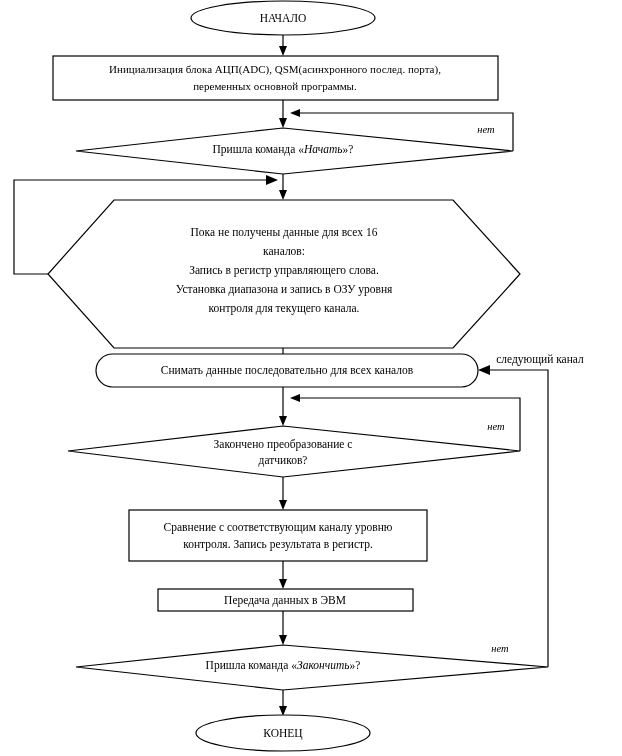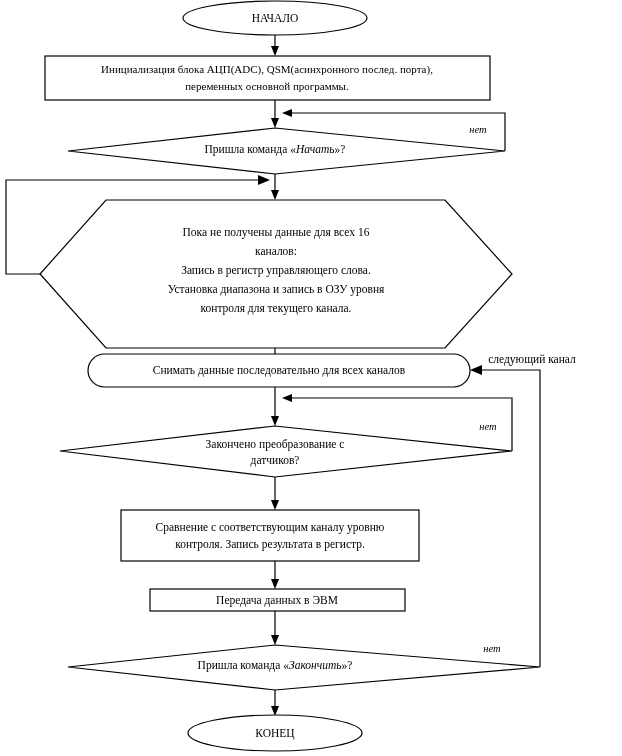--- a/index.html
+++ b/index.html
@@ -9,20 +9,21 @@
   }
   body {
     font-family: "Liberation Serif", serif;
   }
   #flowchart-root {
     position: relative;
     width: 590px;
     height: 756px;
     background: #ffffff;
     overflow: hidden;
+    margin-left: 8px;
   }
   svg.chart-svg {
     position: absolute;
     top: 0;
     left: 0;
     width: 622px;
     height: 756px;
   }
   .shape {
     fill: #ffffff;

